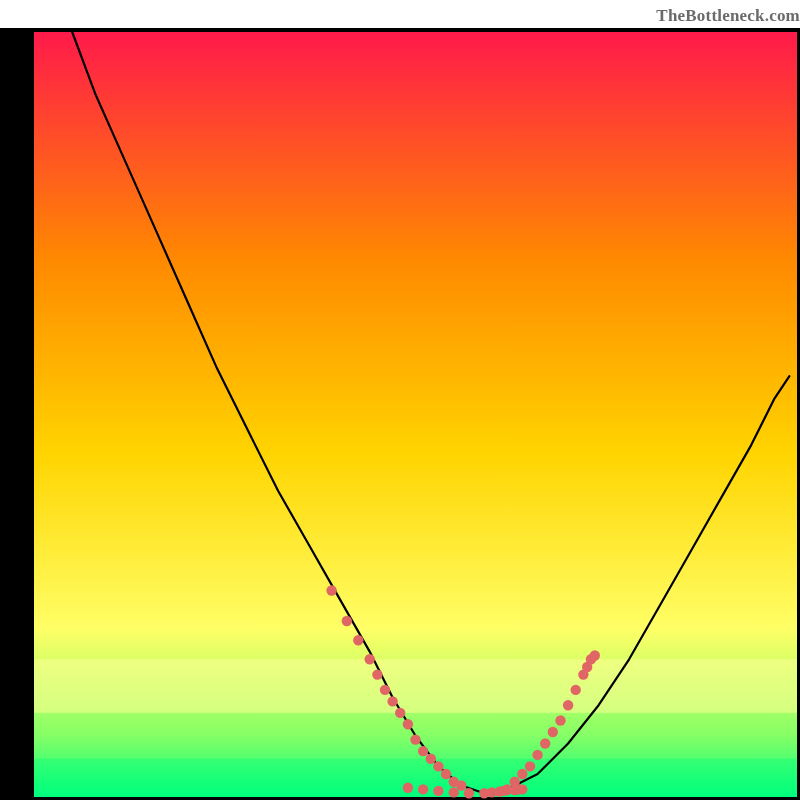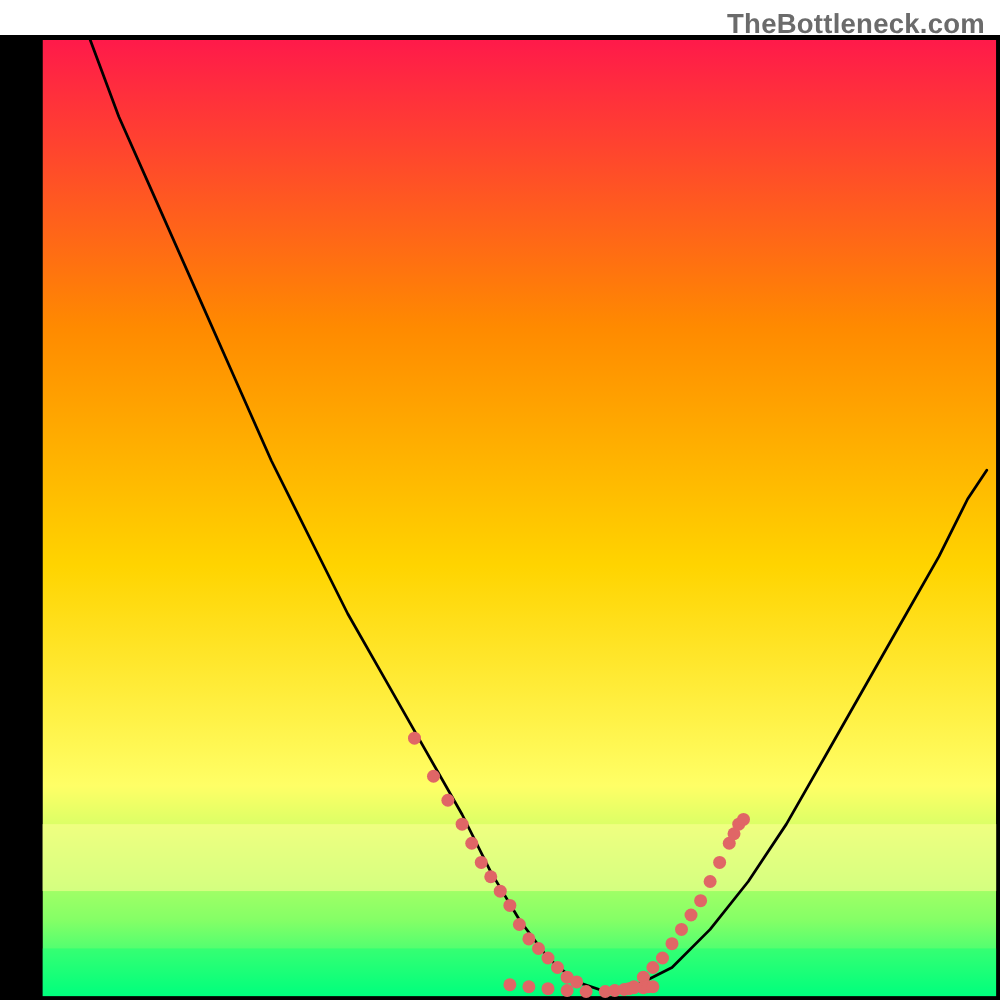--- a/index.html
+++ b/index.html
@@ -14,23 +14,23 @@
   .chart-container {
     position: absolute;
     top: 0;
     left: 0;
     width: 800px;
     height: 800px;
   }
   .watermark {
     position: absolute;
     top: 6px;
-    right: 12px;
-    font-family: Liberation Sans, sans-serif;
-    font-size: 22px;
+    right: 0;
+    font-family: Liberation Serif, serif;
+    font-size: 17px;
     font-weight: bold;
     color: #6b6b6b;
     z-index: 10;
     letter-spacing: 0.2px;
   }
 </style>
 </head>
 <body>
 
 <div class="chart-container">

